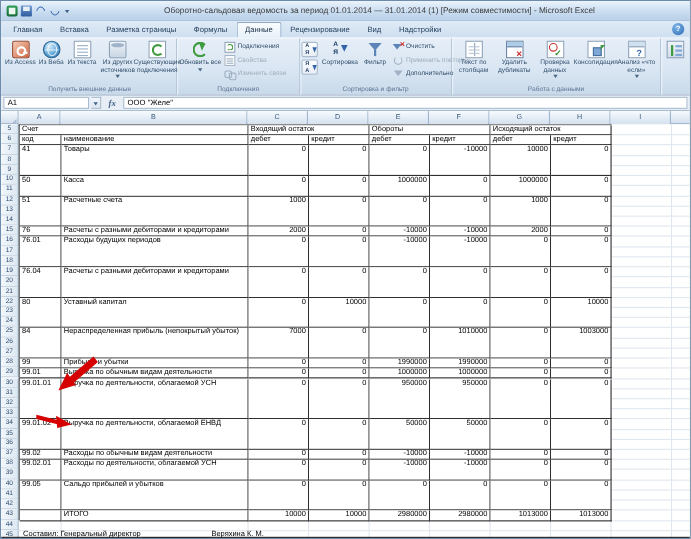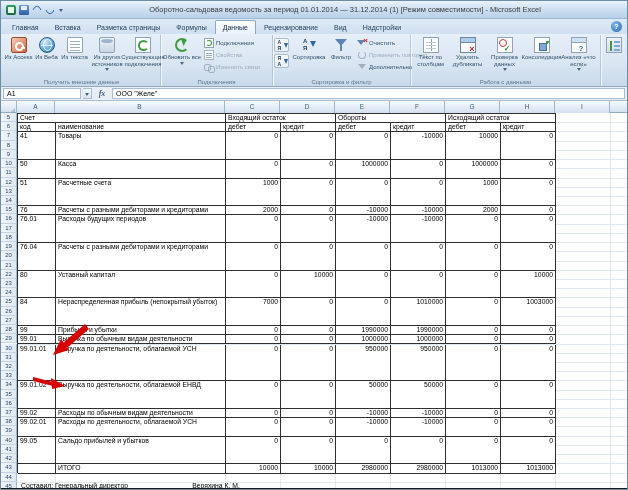--- a/index.html
+++ b/index.html
@@ -166,21 +166,21 @@
 <div id="win">
 
   <div id="titlebar">
     <div class="qat">
       <span class="qicon q-excel"></span>
       <span class="qicon q-save"></span>
       <span class="qicon q-undo"></span>
       <span class="qicon q-redo"></span>
       <span class="qicon q-dd"></span>
     </div>
-    <div class="title">Оборотно-сальдовая ведомость за период 01.01.2014 — 31.12.2014 (1)  [Режим совместимости] - Microsoft Excel</div>
+    <div class="title">Оборотно-сальдовая ведомость за период 01.01.2014 — 31.01.2014 (1)  [Режим совместимости] - Microsoft Excel</div>
   </div>
 
   <div id="tabrow">
     <div class="tab">Главная</div>
     <div class="tab">Вставка</div>
     <div class="tab">Разметка страницы</div>
     <div class="tab">Формулы</div>
     <div class="tab active">Данные</div>
     <div class="tab">Рецензирование</div>
     <div class="tab">Вид</div>

